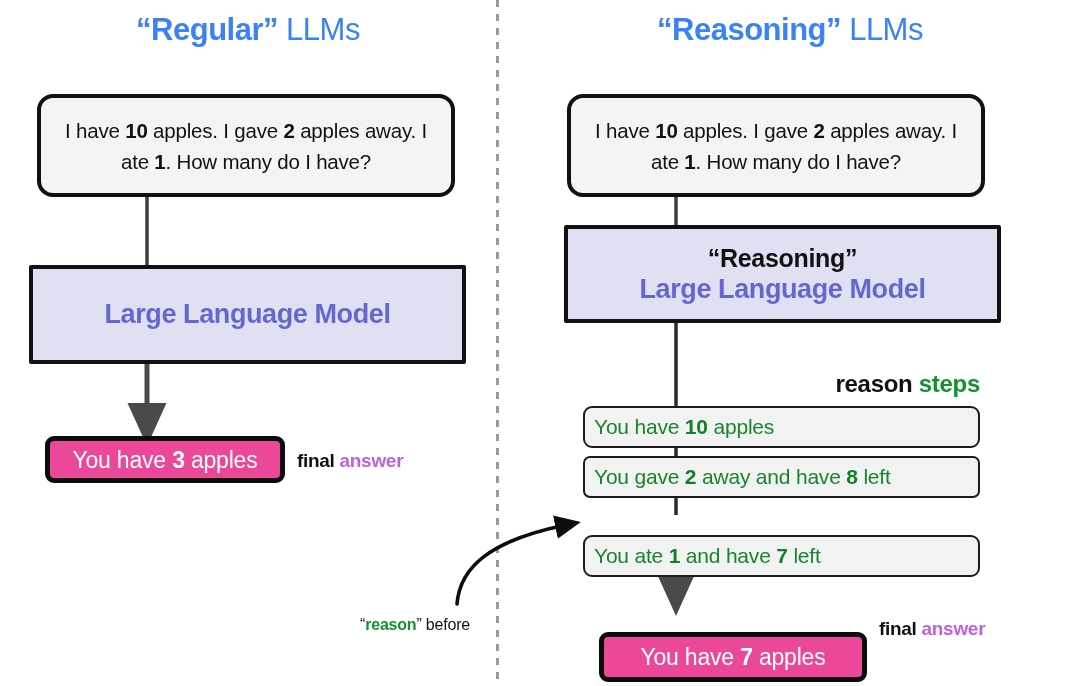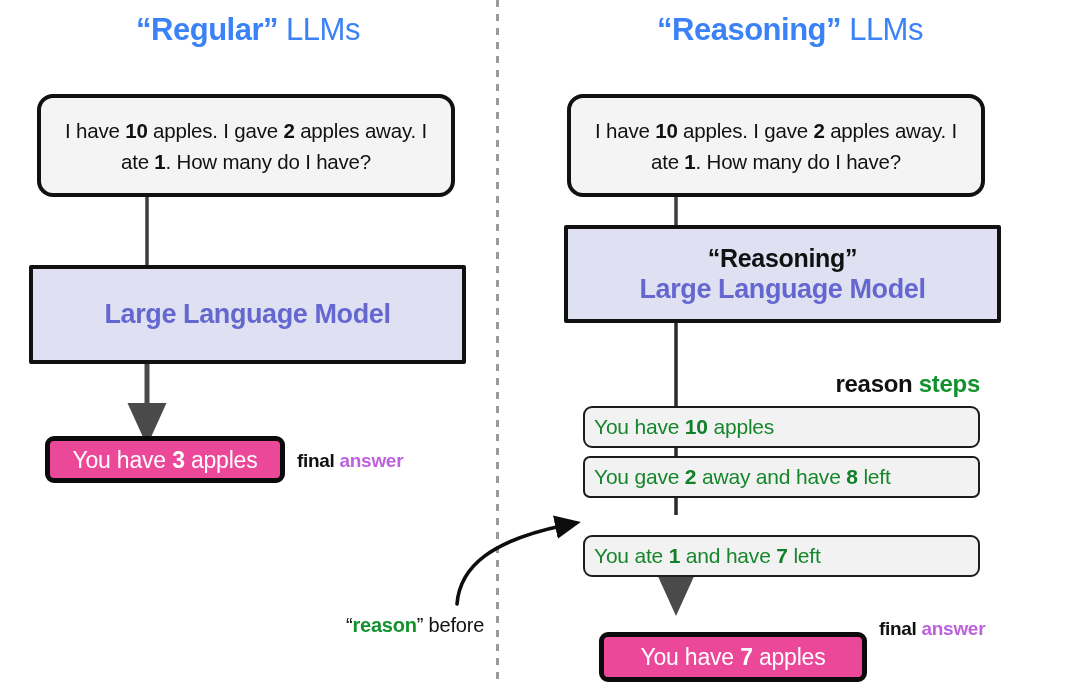--- a/index.html
+++ b/index.html
@@ -180,21 +180,21 @@
   #step-1 { top: 456px; border-radius: 7px; }
   #step-2 { top: 535px; }
 
   
   #annotation {
     position: absolute;
     left: 300px;
     top: 612px;
     width: 230px;
     text-align: center;
-    font-size: 20px;
+    font-size: 16px;
     line-height: 26px;
     letter-spacing: -0.2px;
     z-index: 3;
   }
   #annotation .a-reason { color: #12922f; font-weight: 700; }
   #annotation .a-before { color: #111111; font-weight: 400; }
   #annotation .a-answering { color: #b457d6; font-weight: 700; }
 
   
   #connectors {

